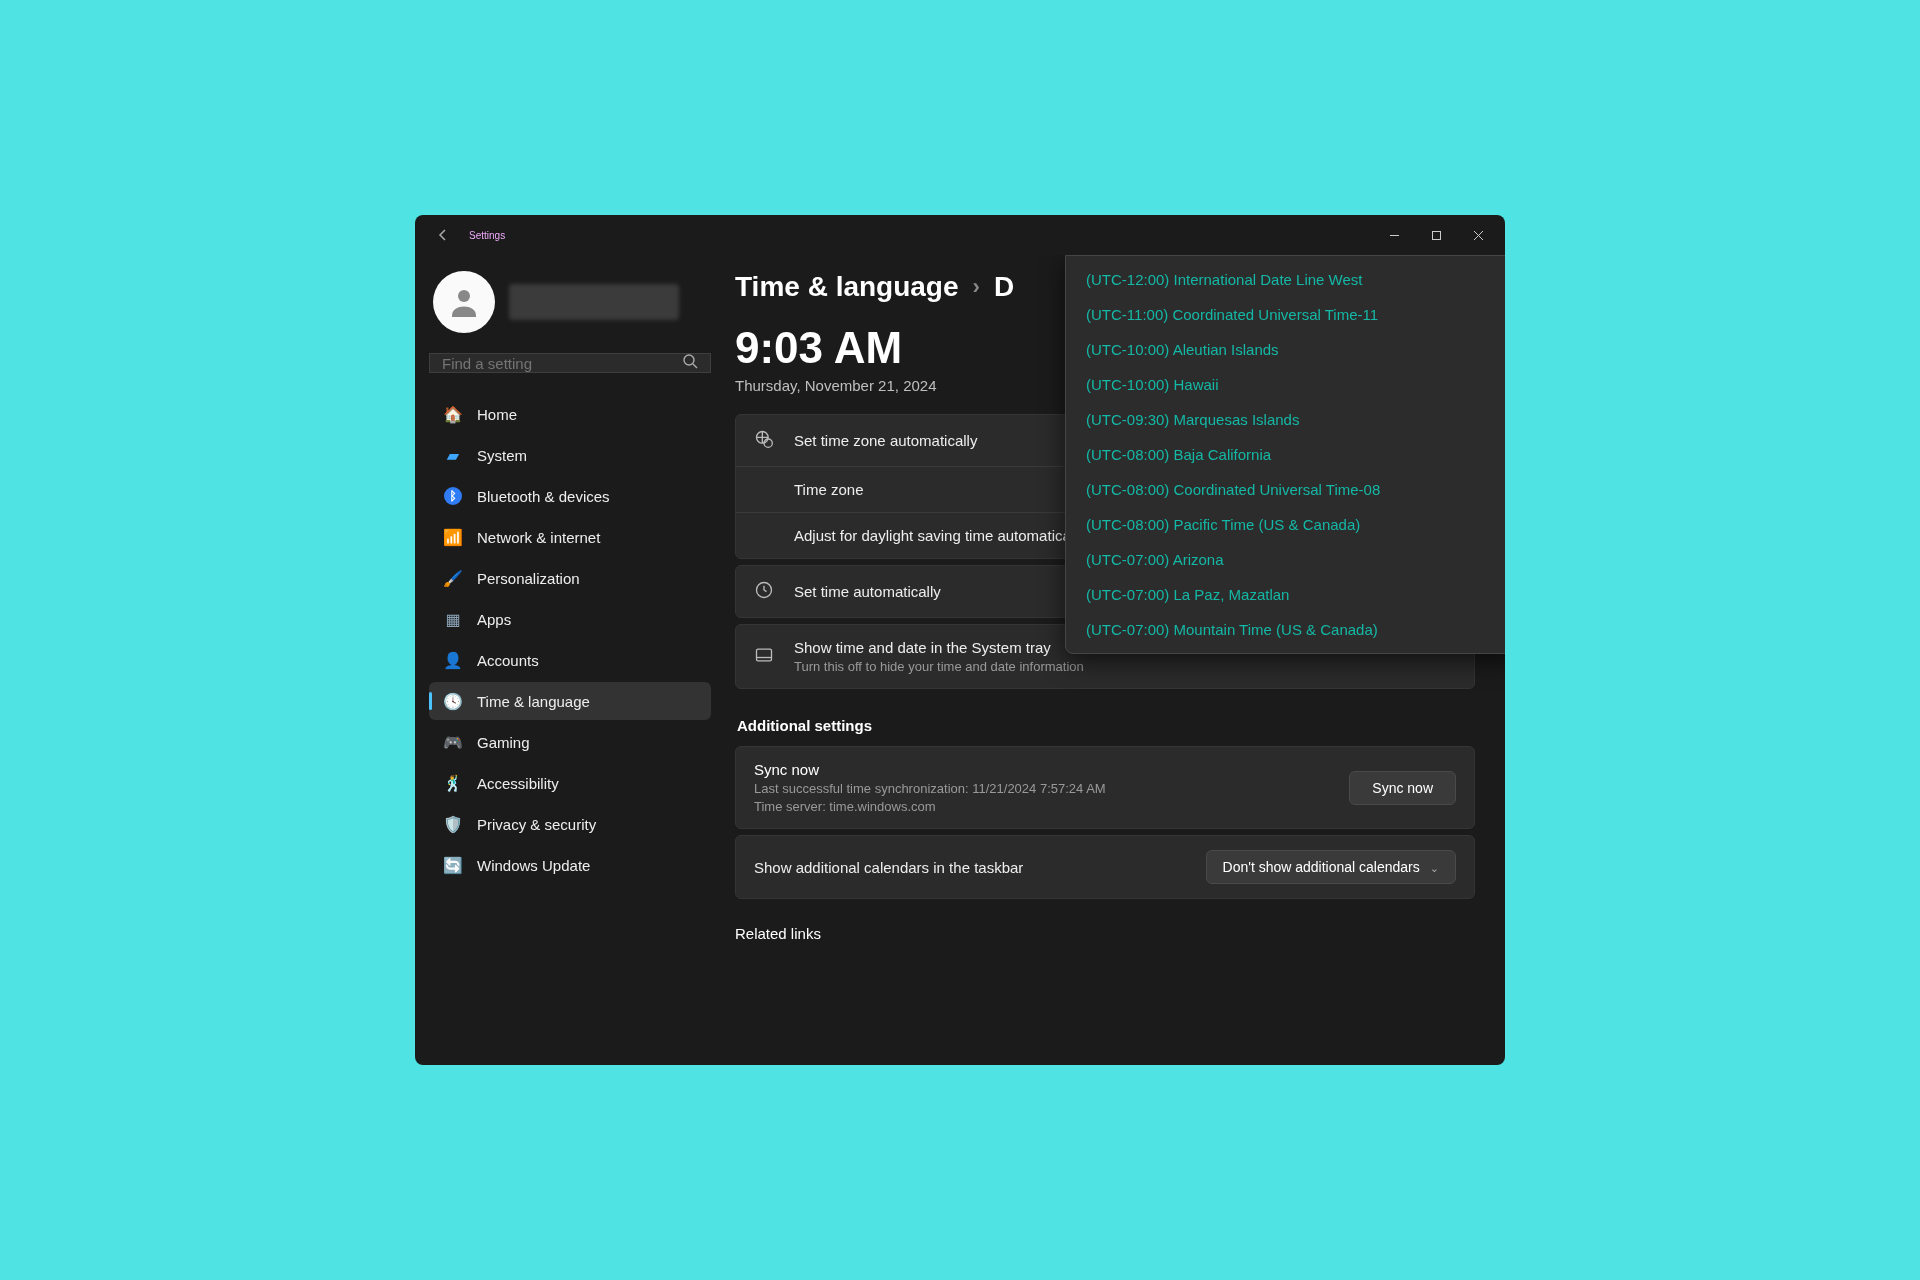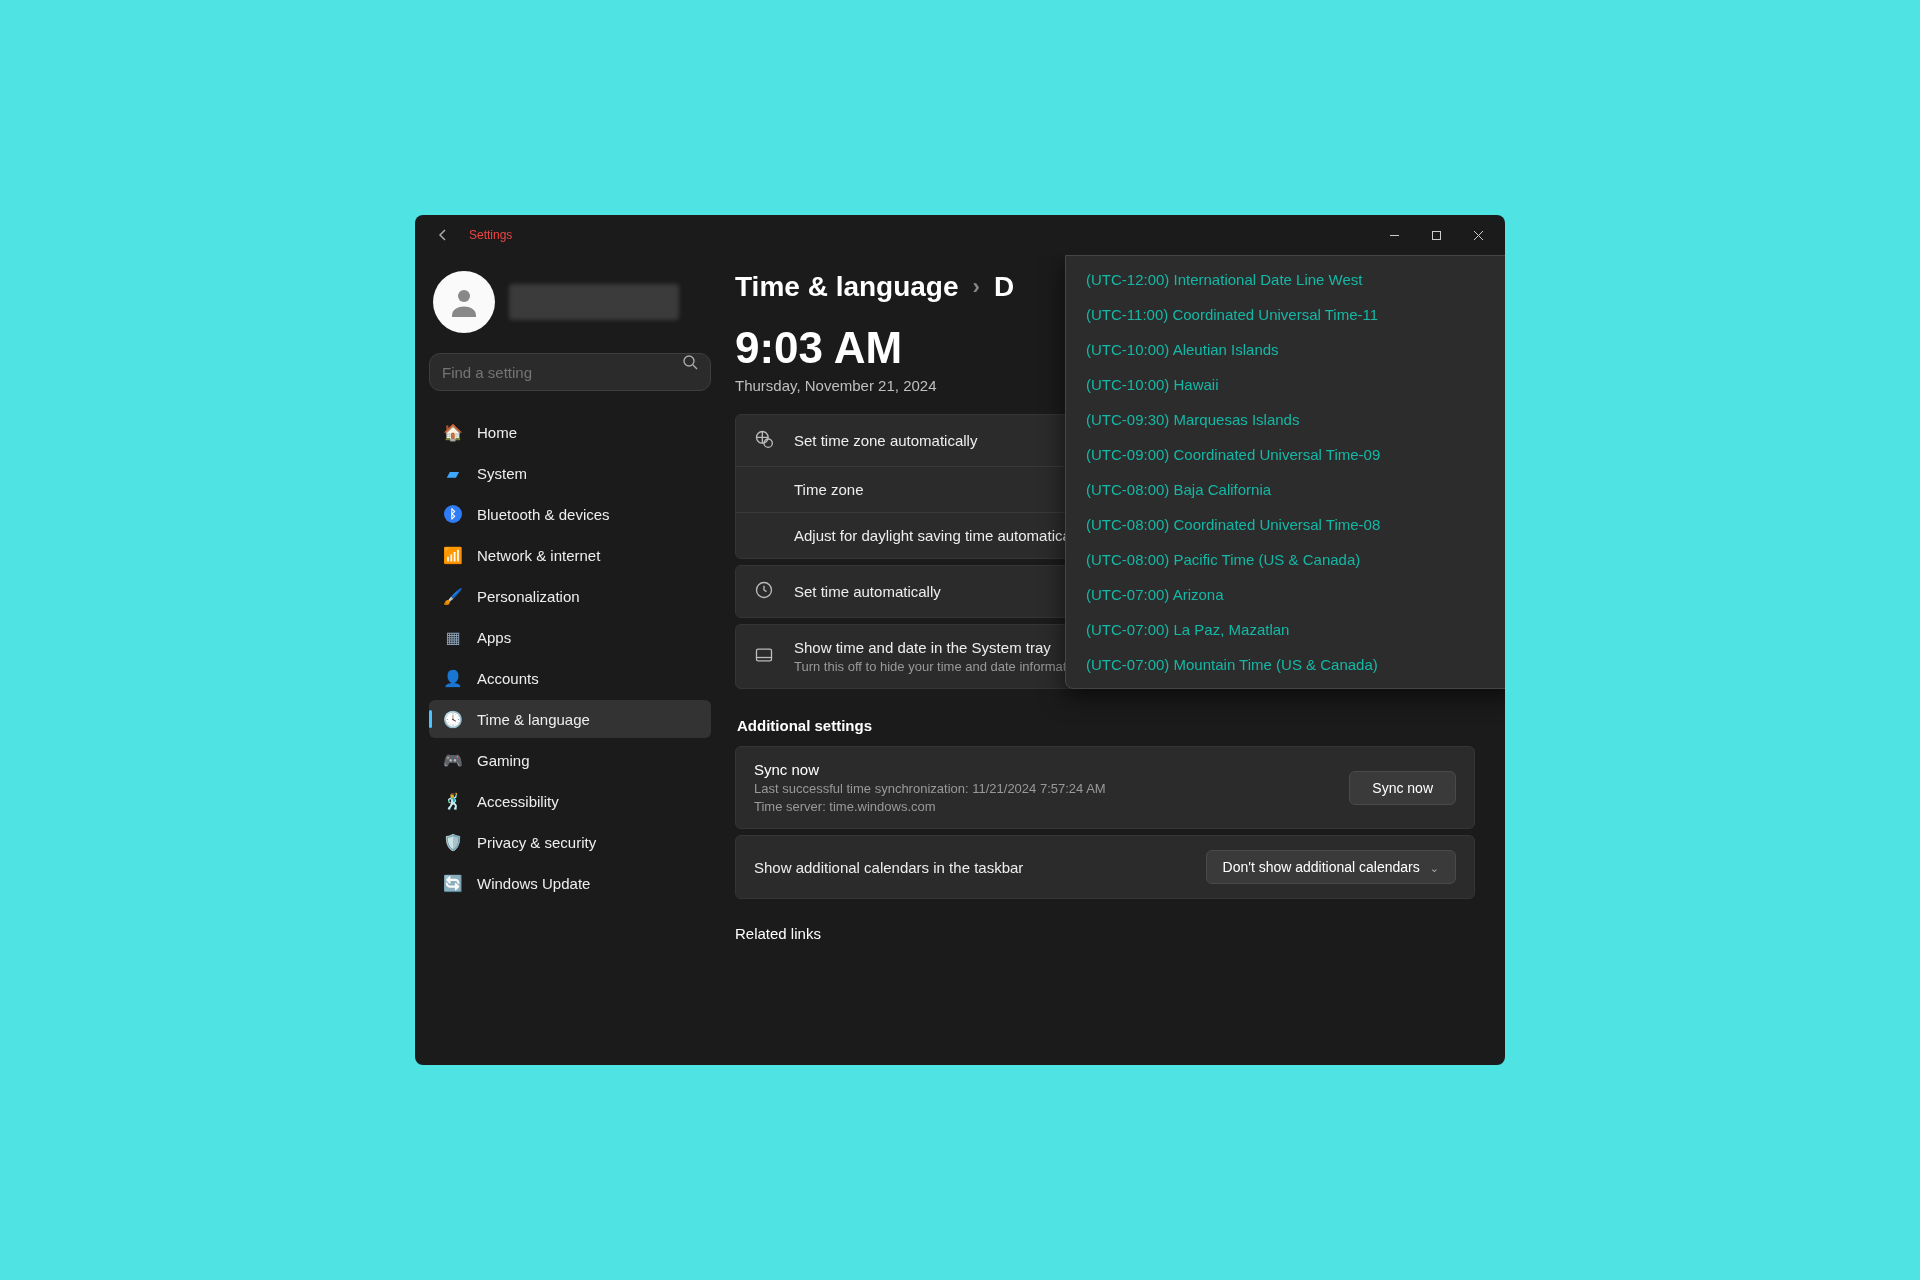--- a/index.html
+++ b/index.html
@@ -24,38 +24,38 @@
   }
   .titlebar {
     height: 40px;
     display: flex;
     align-items: center;
     padding: 0 6px 0 20px;
     color: #ddd;
     font-size: 13px;
   }
   .titlebar .back { width:16px; height:16px; display:flex; align-items:center; justify-content:center; margin-right: 18px; cursor:pointer; color:#aaa;}
-  .titlebar .title { flex:1; color:#ef4444; font-size:12px;}
+  .titlebar .title { flex:1; color:#f0abfc; font-size:10px;}
   .winbtns { display:flex; }
   .winbtn { width:42px; height:32px; display:flex; align-items:center; justify-content:center; color:#aaa; cursor:pointer; font-size:11px;}
   .body { flex:1; display:flex; overflow:hidden; }
   .sidebar {
     width: 310px;
     padding: 12px 14px 14px 14px;
     display:flex; flex-direction:column;
     color:#eee;
   }
   .user-row { display:flex; align-items:center; gap:14px; margin: 4px 0 20px 4px; }
   .avatar { width:62px; height:62px; border-radius:50%; background:#fafafa; display:flex; align-items:center; justify-content:center; }
   .avatar svg { width:36px; height:36px; fill:#888; }
   .redact { width:170px; height:36px; background: #3b3b3b; border-radius:4px; filter: blur(2px); }
   .search {
-    display:flex; 
+    display:flex; align-items:center;
     background:#2b2b2b; border:1px solid #3e3e3e;
-    height:38px; border-radius:11px; padding: 0 12px;
+    height:20px; border-radius:0; padding: 0 12px;
     margin-bottom: 22px;
   }
   .search input { flex:1; background:transparent; border:none; outline:none; color:#ccc; font-size:15px;}
   .search .sicon { color:#aaa; }
   .nav { display:flex; flex-direction:column; gap:3px; }
   .nav-item {
     display:flex; align-items:center; gap:14px;
     padding: 9px 10px 9px 14px;
     border-radius:6px;
     font-size:15px;
@@ -298,21 +298,20 @@
 
       <div class="related">Related links</div>
 
       <div class="tz-popup">
 
         <div class="tz-item">(UTC-12:00) International Date Line West</div>
         <div class="tz-item">(UTC-11:00) Coordinated Universal Time-11</div>
         <div class="tz-item">(UTC-10:00) Aleutian Islands</div>
         <div class="tz-item">(UTC-10:00) Hawaii</div>
         <div class="tz-item">(UTC-09:30) Marquesas Islands</div>
-        <div class="tz-item">(UTC-09:00) Coordinated Universal Time-09</div>
         <div class="tz-item">(UTC-08:00) Baja California</div>
         <div class="tz-item">(UTC-08:00) Coordinated Universal Time-08</div>
         <div class="tz-item">(UTC-08:00) Pacific Time (US &amp; Canada)</div>
         <div class="tz-item">(UTC-07:00) Arizona</div>
         <div class="tz-item">(UTC-07:00) La Paz, Mazatlan</div>
         <div class="tz-item">(UTC-07:00) Mountain Time (US &amp; Canada)</div>
       </div>
 
     </div>
   </div>

